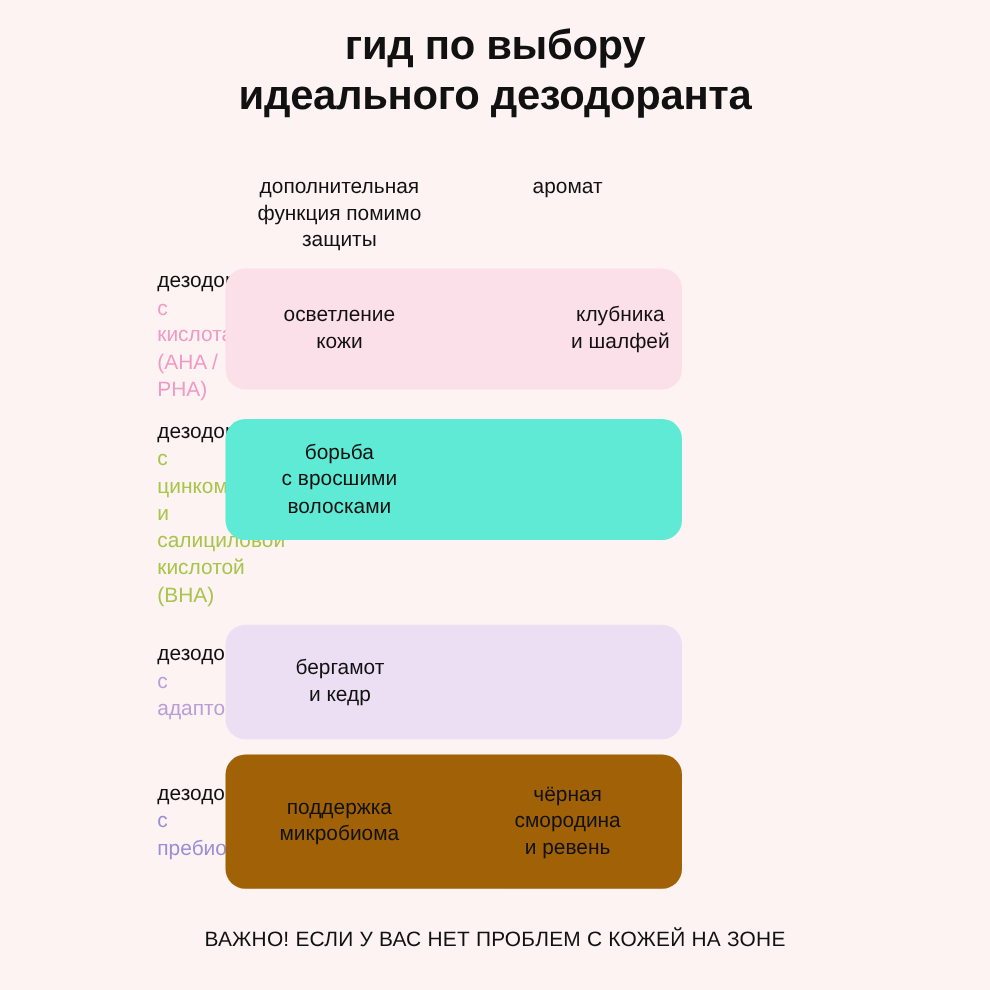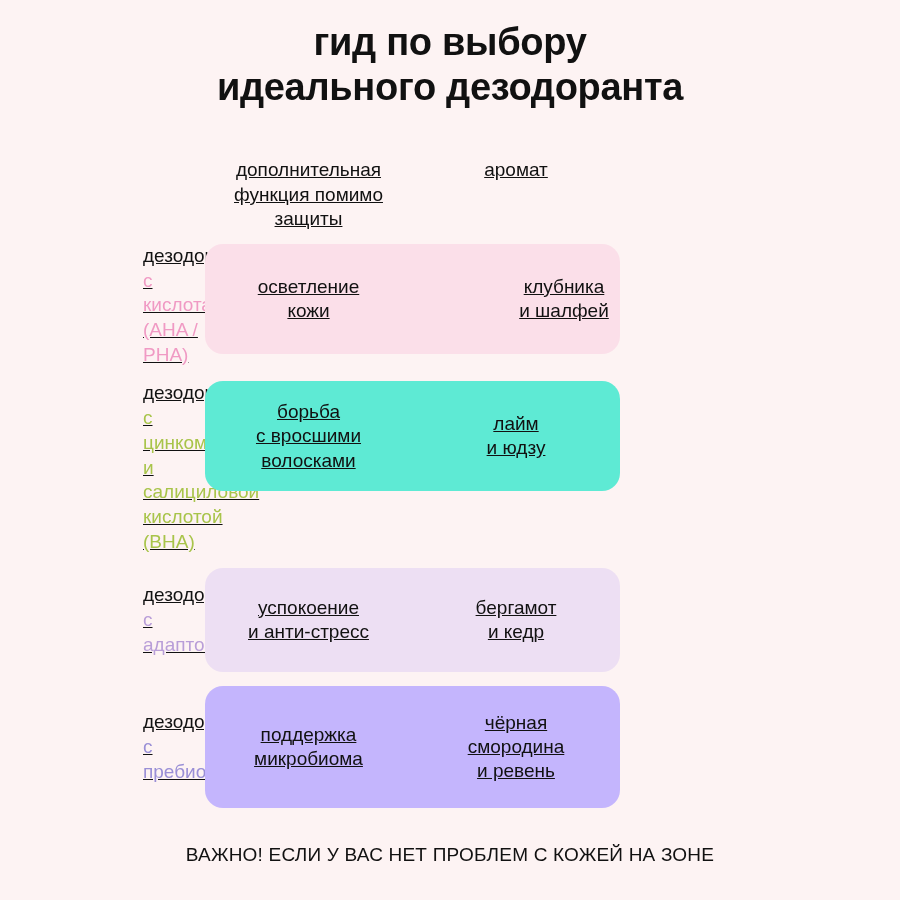--- a/index.html
+++ b/index.html
@@ -34,21 +34,20 @@
   .title .line {
     display: block;
   }
 
   
   .table {
     position: absolute;
     left: 0;
     top: 148px;
     width: 844px;
-    text-decoration: underline;
   }
   .row {
     display: flex;
     align-items: stretch;
     width: 900px;
   }
   .col-label {
     width: 205px;
     padding-left: 143px;
     box-sizing: border-box;
@@ -181,56 +180,44 @@
         <span class="label-accent" style="color:#a8c44a">кислотой (BHA)</span>
       </div>
       <div class="pill pill-h-2" style="background:#5eead4">
         <div class="cell fn">
           <div>
             <span>борьба</span><br>
             <span>с вросшими</span><br>
             <span>волосками</span>
           </div>
         </div>
-        <div class="cell sc">
-          <div>
-            <span>лайм</span><br>
-            <span>и юдзу</span>
-          </div>
-        </div>
       </div>
     </div>
 
     <div class="row data-row">
       <div class="col-label">
         <span class="label-main">дезодорант</span>
         <span class="label-accent" style="color:#b99ed8">с адаптогенами</span>
       </div>
       <div class="pill pill-h-3" style="background:#eddff3">
-        <div class="cell fn">
-          <div>
-            <span>успокоение</span><br>
-            <span>и анти-стресс</span>
-          </div>
-        </div>
         <div class="cell sc">
           <div>
             <span>бергамот</span><br>
             <span>и кедр</span>
           </div>
         </div>
       </div>
     </div>
 
     <div class="row data-row">
       <div class="col-label">
         <span class="label-main">дезодорант</span>
         <span class="label-accent" style="color:#9a8fd6">с пребиотиком</span>
       </div>
-      <div class="pill pill-h-4" style="background:#c4b5fd">
+      <div class="pill pill-h-4" style="background:#a16207">
         <div class="cell fn">
           <div>
             <span>поддержка</span><br>
             <span>микробиома</span>
           </div>
         </div>
         <div class="cell sc">
           <div>
             <span>чёрная</span><br>
             <span>смородина</span><br>

